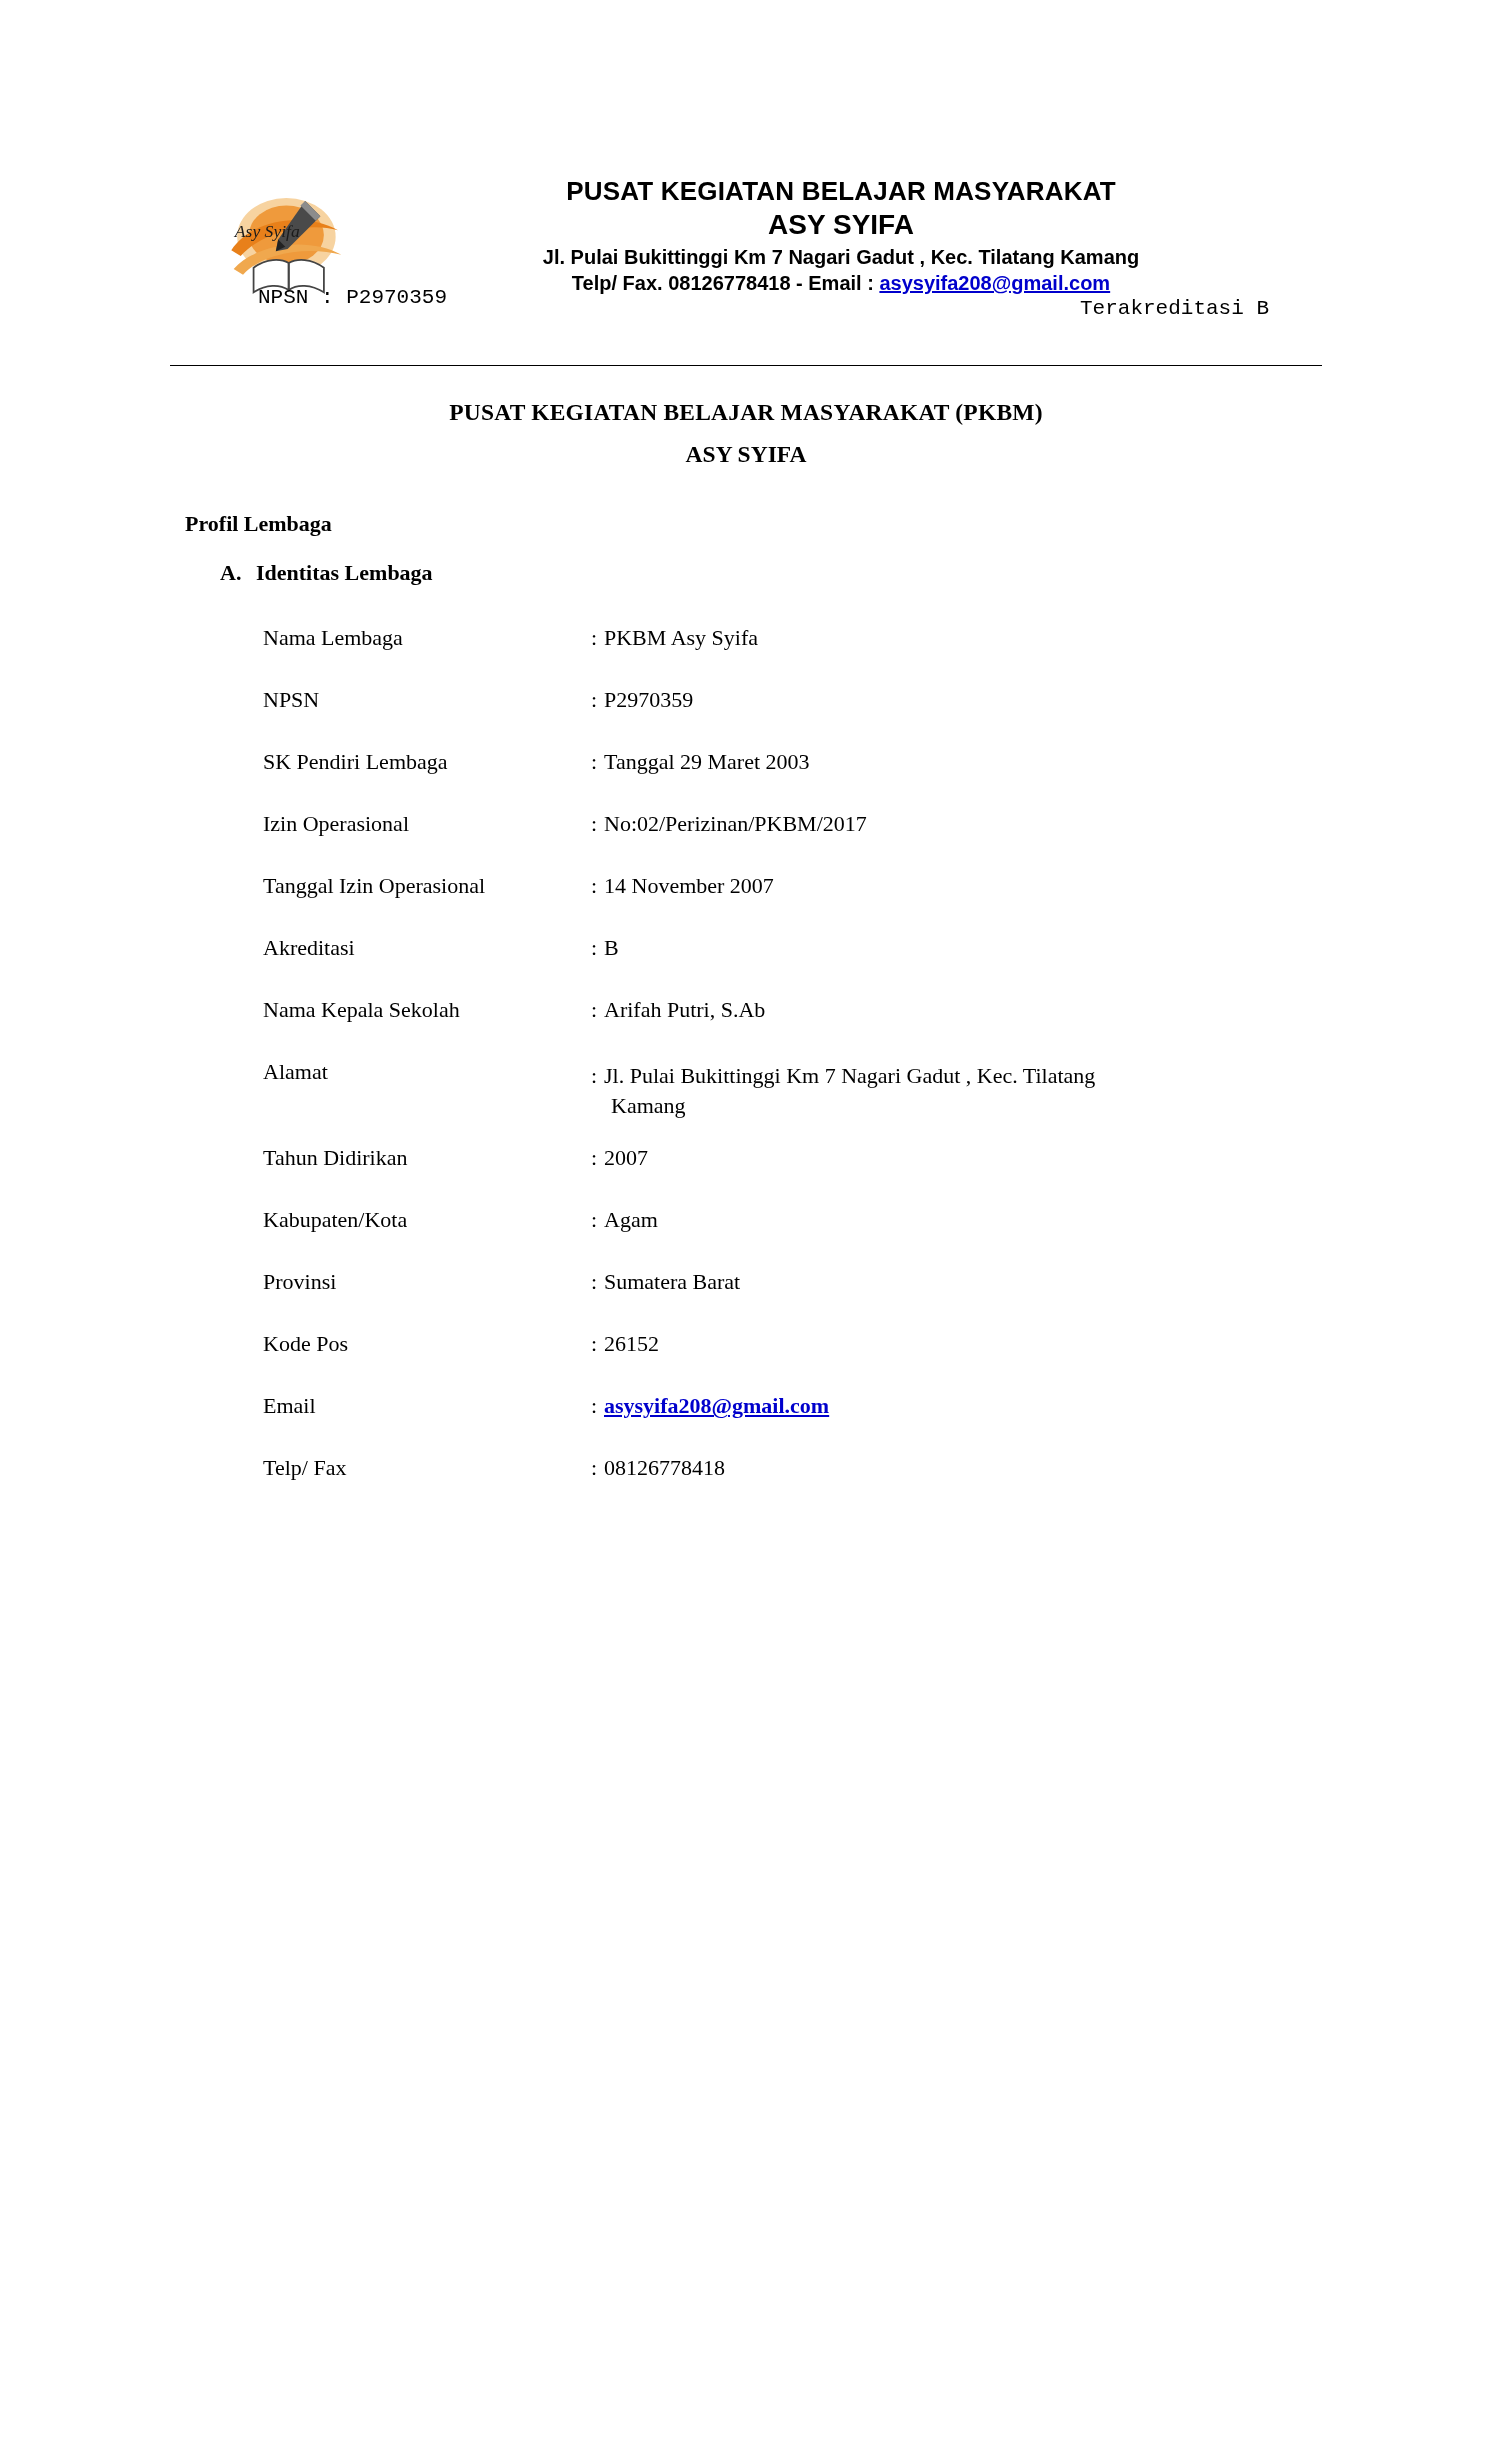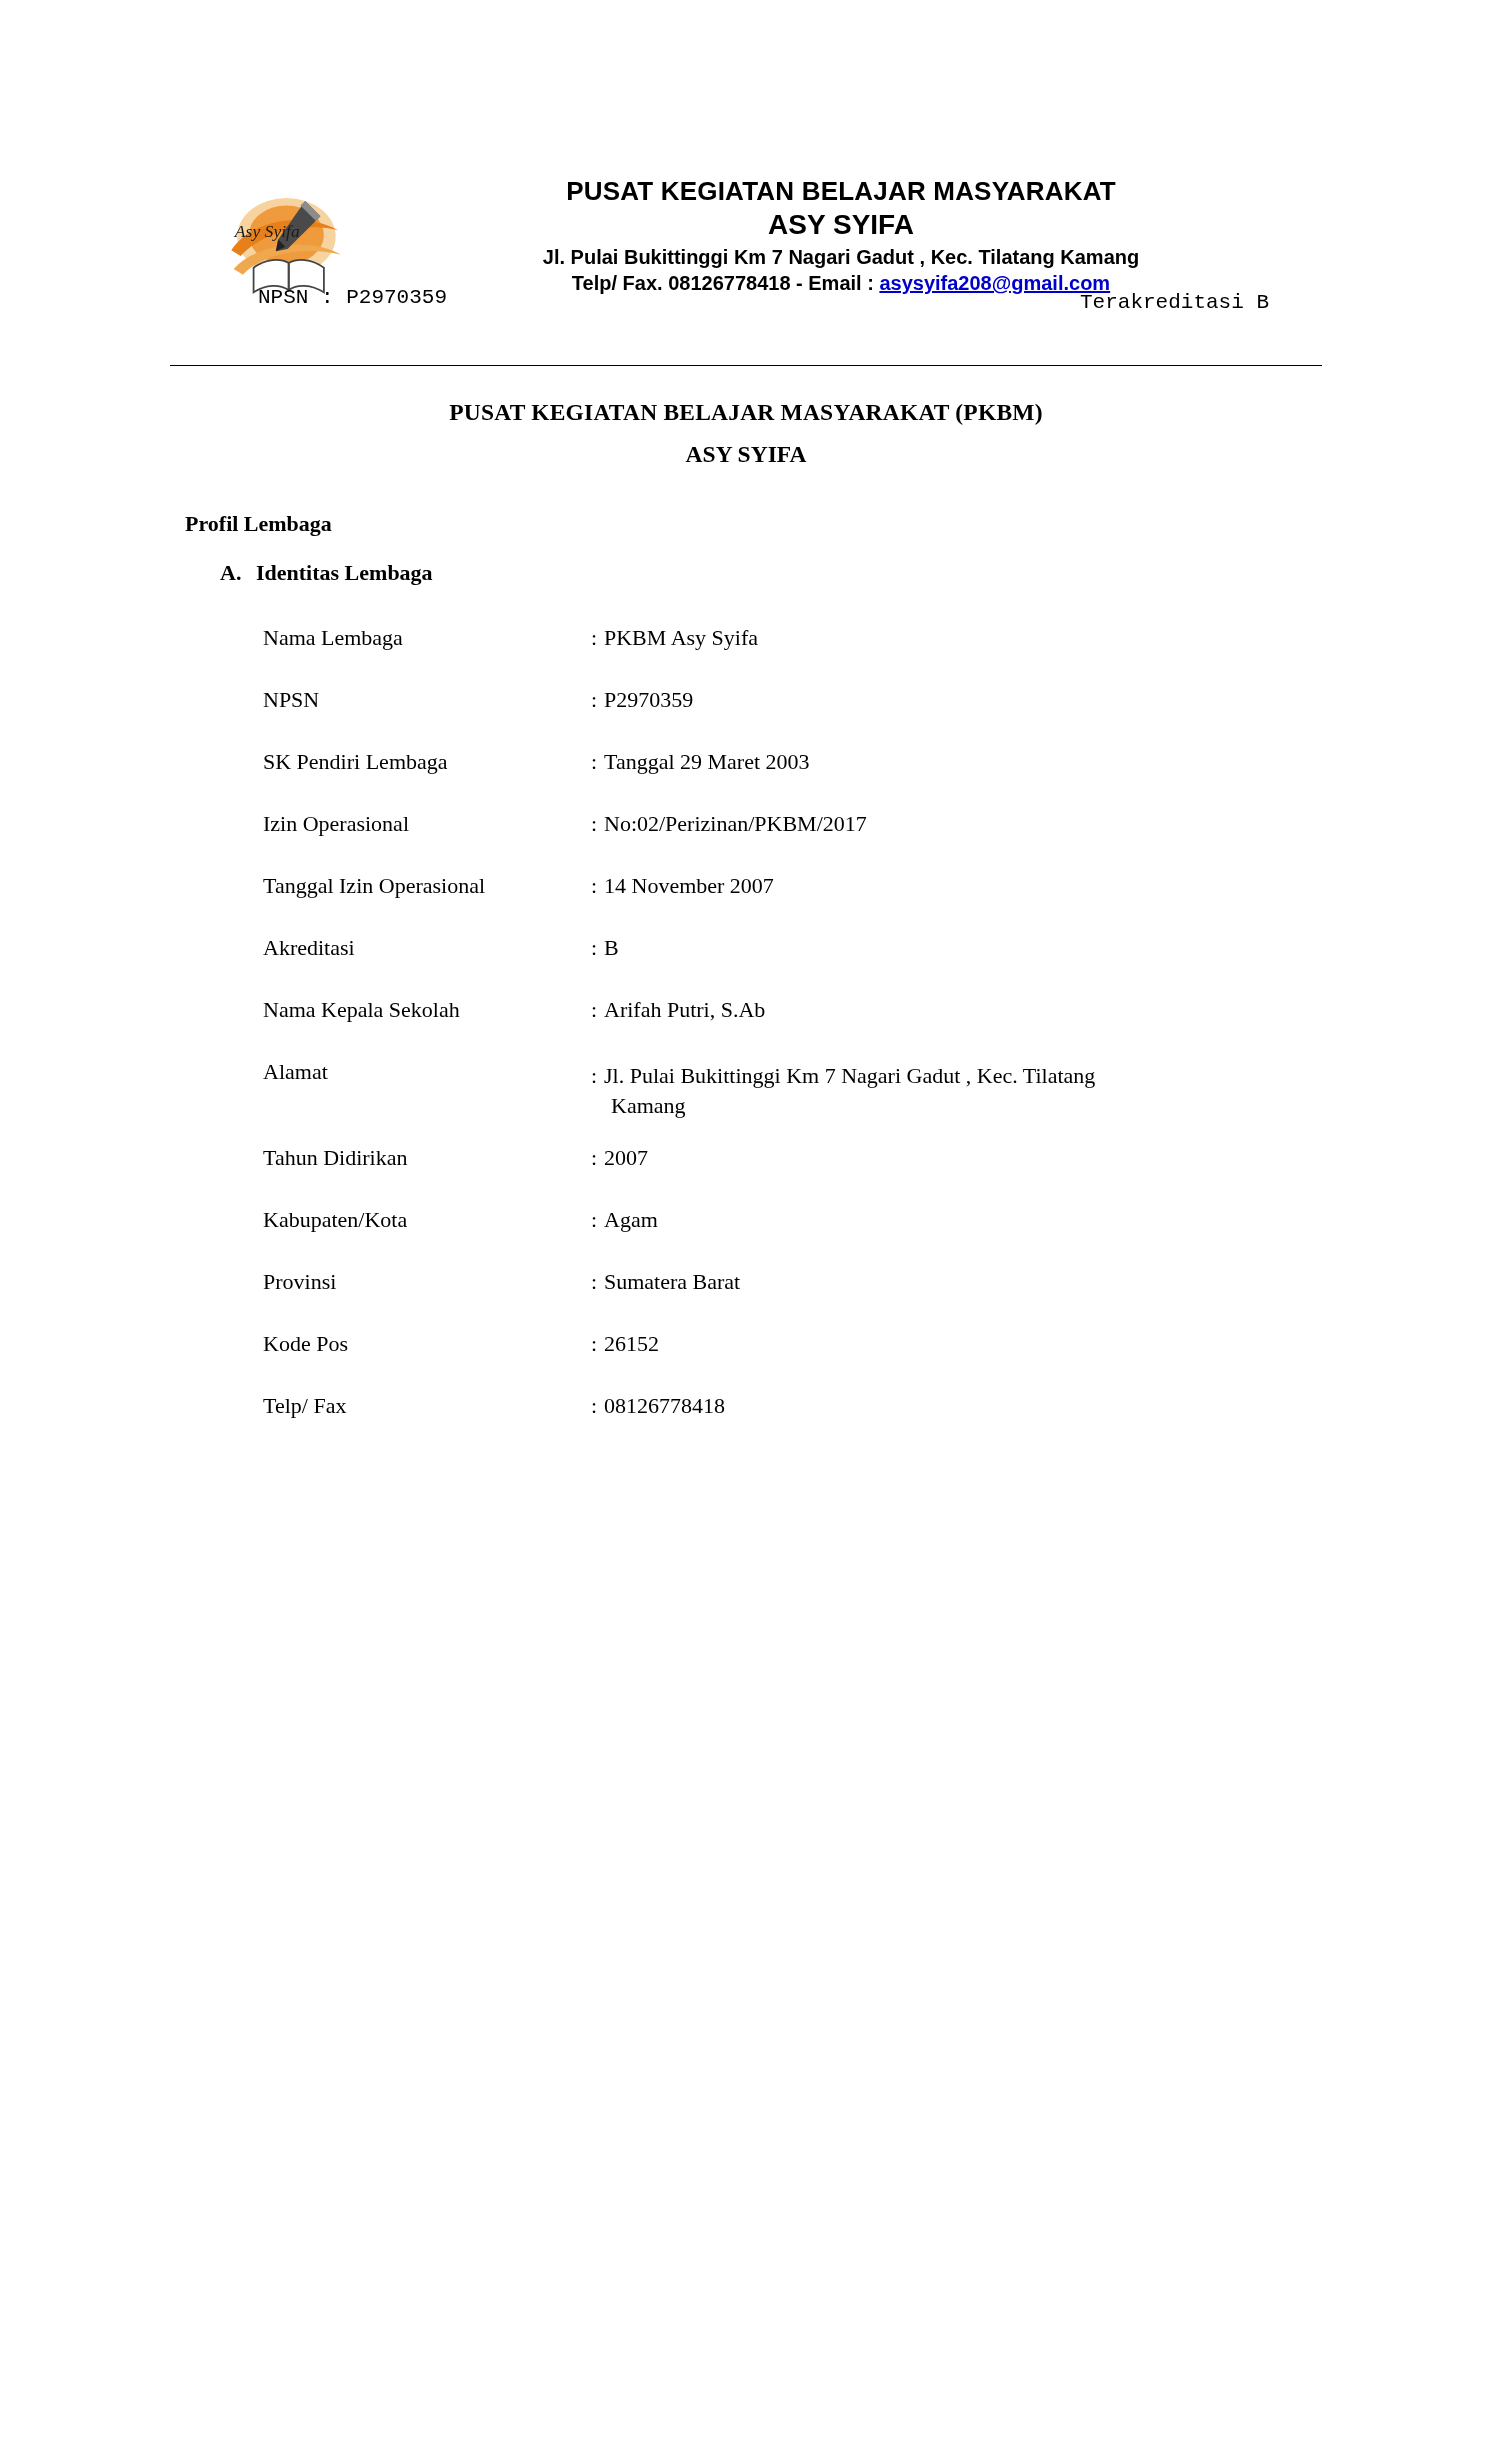--- a/index.html
+++ b/index.html
@@ -89,21 +89,21 @@
     color: #000;
   }
   .npsn-left {
     position: absolute;
     left: 88px;
     top: 2.3px;
   }
   .akred-right {
     position: absolute;
     right: 53px;
-    top: 7px;
+    top: 13px;
   }
   .lh-rule {
     position: absolute;
     left: 0;
     top: 195px;
     width: 1152px;
     height: 0;
     border-top: 1.2px solid #000;
   }
 
@@ -297,20 +297,24 @@
     <div class="id-row">
       <div class="id-label">Provinsi</div>
       <div class="id-value"><span class="colon">:</span><span>Sumatera Barat</span></div>
     </div>
 
     <div class="id-row">
       <div class="id-label">Kode Pos</div>
       <div class="id-value"><span class="colon">:</span><span>26152</span></div>
     </div>
 
+    <div class="id-row">
+      <div class="id-label">Email</div>
+      <div class="id-value"><span class="colon">:</span><a href="#">asysyifa208@gmail.com</a></div>
+    </div>
 
     <div class="id-row">
       <div class="id-label">Telp/ Fax</div>
       <div class="id-value"><span class="colon">:</span><span>08126778418</span></div>
     </div>
 
   </div>
 </div>
 
 

